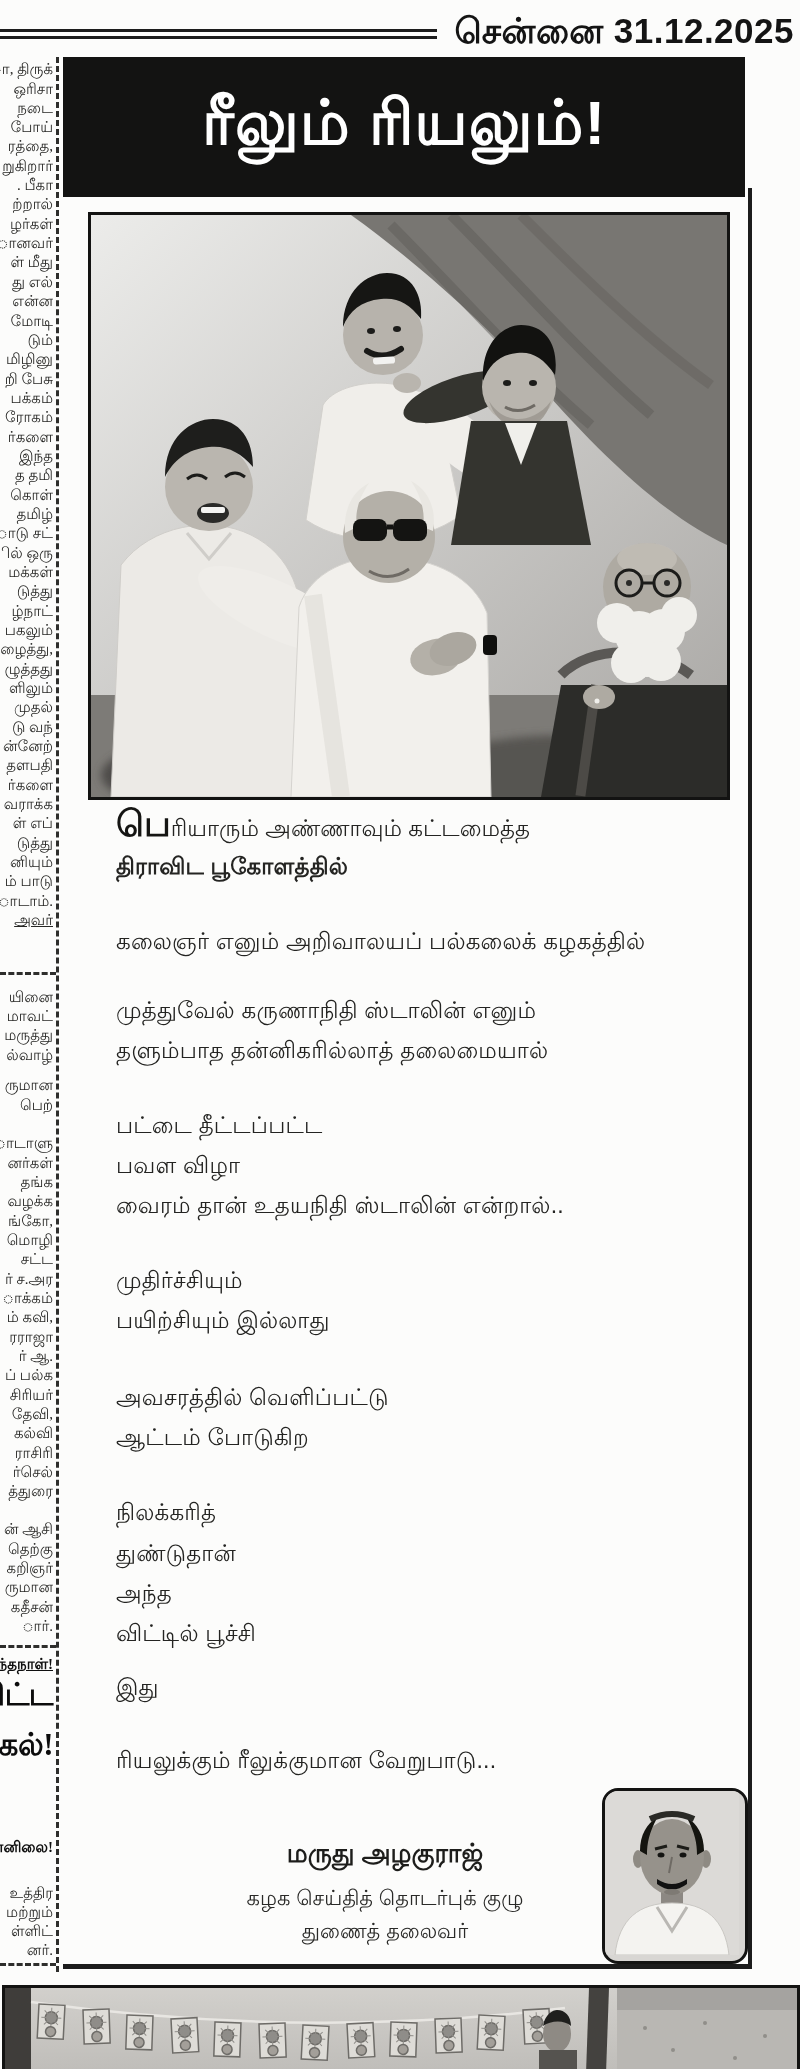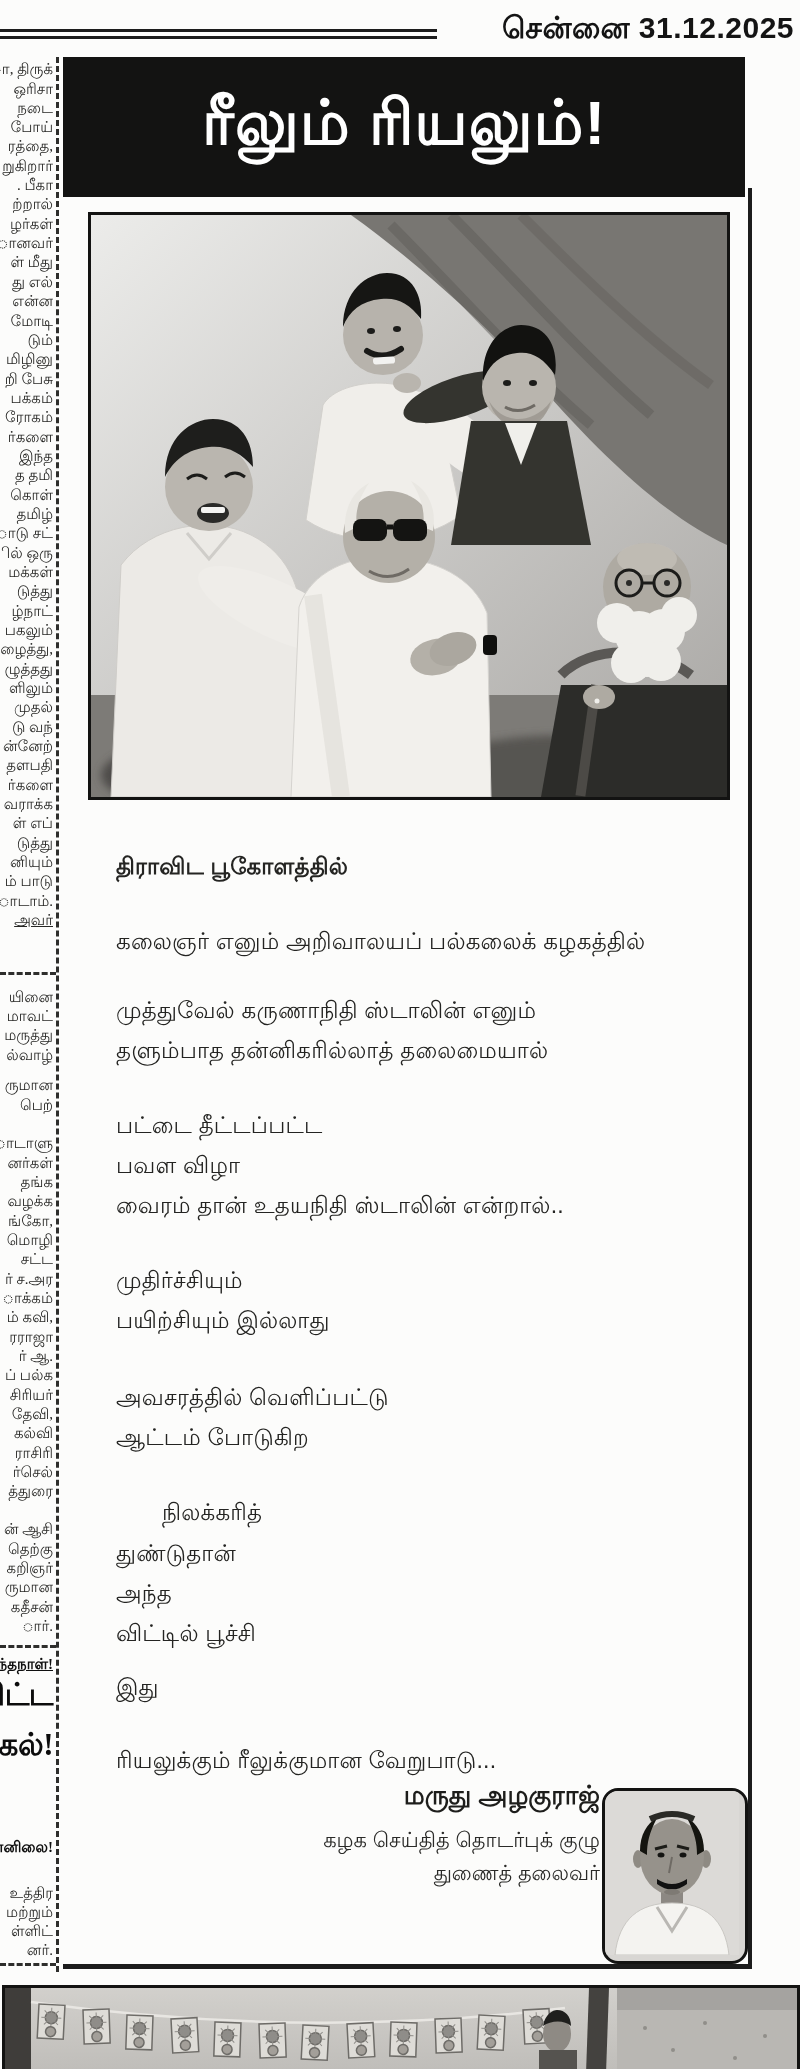--- a/index.html
+++ b/index.html
@@ -1,19 +1,19 @@
 <!DOCTYPE html>
 <html><head>
 <meta charset="utf-8">
 <style>
   html,body{margin:0;padding:0;background:#e9e8e6;}
   #page{position:relative;width:800px;height:2069px;background:#fcfcfb;overflow:hidden;
         font-family:"Liberation Sans",sans-serif;}
   .rule{position:absolute;background:#1c1c1c;}
-  #dateline{position:absolute;top:11px;right:6px;font-size:30px;font-weight:700;color:#141414;letter-spacing:.5px;white-space:nowrap;}
+  #dateline{position:absolute;top:11px;right:6px;font-size:35px;font-weight:700;color:#141414;letter-spacing:.5px;white-space:nowrap;}
 
   
   .lcol{position:absolute;left:0;top:0;width:56px;height:2069px;font-family:"Liberation Serif",serif;}
   .lcol .frag{position:absolute;right:3px;font-size:15px;line-height:18px;color:#262624;white-space:nowrap;}
   .frag.b{font-weight:700;color:#0f0f0f;}
   .frag.u{text-decoration:underline;}
   .frag.xl{font-size:31px;font-weight:800;color:#0c0c0c;letter-spacing:-.5px;}
   .dash-v{position:absolute;left:56px;top:57px;height:1915px;border-left:3px dashed #2e2e2c;}
   .dash-h{position:absolute;left:0;width:56px;border-top:3px dashed #2e2e2c;}
 
@@ -22,21 +22,21 @@
           display:flex;align-items:center;justify-content:center;text-align:center;}
   #banner .t{color:#ffffff;font-size:62px;font-weight:700;letter-spacing:1px;white-space:nowrap;}
   #photo{position:absolute;left:88px;top:212px;width:636px;height:582px;border:3px solid #131312;background:#bdbbb8;}
   .border-right{left:748px;top:188px;width:4px;height:1781px;}
   .border-bottom{left:63px;top:1964px;width:689px;height:5px;}
 
   .poem-line{position:absolute;left:116px;font-size:23px;color:#242422;white-space:nowrap;letter-spacing:.2px;}
   #poem-first{position:absolute;left:116px;top:803px;font-size:23px;color:#242422;white-space:nowrap;}
   #poem-first .dc{font-size:36px;font-weight:700;color:#151513;}
 
-  #author{position:absolute;left:170px;top:1780px;width:430px;text-align:right;color:#1d1d1b;}
+  #author{position:absolute;left:170px;top:1838px;width:430px;text-align:center;color:#1d1d1b;}
   #author .name{font-size:26px;font-weight:700;margin-bottom:9px;}
   #author .role{font-size:21px;line-height:33px;color:#2a2a28;}
   #author-photo{position:absolute;left:602px;top:1788px;width:140px;height:170px;border:3px solid #131312;
                 border-radius:16px;overflow:hidden;background:#d8d6d3;}
   #bottom-strip{position:absolute;left:2px;top:1985px;width:792px;height:200px;border:3px solid #131312;background:#c4c2bf;overflow:hidden;}
   svg{display:block;}
 </style>
 </head>
 <body>
 
@@ -227,34 +227,37 @@
       <circle cx="576" cy="368" r="13" stroke="#1c1c1a" stroke-width="3" fill="none"></circle>
       <path d="M551,368 L563,368" stroke="#1c1c1a" stroke-width="3"></path>
       <circle cx="538" cy="368" r="3" fill="#2a2a28"></circle>
         <circle cx="576" cy="368" r="3" fill="#2a2a28"></circle>
       <rect x="500" y="470" width="10" height="112" fill="#4c4a46" transform="rotate(8 505 470)"></rect>
       <ellipse cx="508" cy="482" rx="16" ry="12" fill="#aeaaa2"></ellipse>
       <circle cx="506" cy="486" r="2.5" fill="#f0efeb"></circle>
     </svg>
   </div>
 
+  <div id="poem-first">
+    <span class="dc">பெ</span><span>ரியாரும் அண்ணாவும் கட்டமைத்த</span>
+  </div>
   <div>
 
   <div class="poem-line" style="top: 853px; font-weight: bold;">திராவிட பூகோளத்தில்</div>
       <div class="poem-line" style="top: 928px;">கலைஞர் எனும் அறிவாலயப் பல்கலைக் கழகத்தில்</div>
       <div class="poem-line" style="top: 997px;">முத்துவேல் கருணாநிதி ஸ்டாலின் எனும்</div>
       <div class="poem-line" style="top: 1037px;">தளும்பாத தன்னிகரில்லாத் தலைமையால்</div>
       <div class="poem-line" style="top: 1112px;">பட்டை தீட்டப்பட்ட</div>
       <div class="poem-line" style="top: 1152px;">பவள விழா</div>
       <div class="poem-line" style="top: 1192px;">வைரம் தான் உதயநிதி ஸ்டாலின் என்றால்..</div>
       <div class="poem-line" style="top: 1267px;">முதிர்ச்சியும்</div>
       <div class="poem-line" style="top: 1307px;">பயிற்சியும் இல்லாது</div>
       <div class="poem-line" style="top: 1384px;">அவசரத்தில் வெளிப்பட்டு</div>
       <div class="poem-line" style="top: 1424px;">ஆட்டம் போடுகிற</div>
-      <div class="poem-line" style="top: 1499px; margin-left: 46px;">நிலக்கரித்</div>
+      <div class="poem-line" style="top: 1499px;">நிலக்கரித்</div>
       <div class="poem-line" style="top: 1540px;">துண்டுதான்</div>
       <div class="poem-line" style="top: 1580px;">அந்த</div>
       <div class="poem-line" style="top: 1620px;">விட்டில் பூச்சி</div>
       <div class="poem-line" style="top: 1674px;">இது</div>
       <div class="poem-line" style="top: 1747px;">ரியலுக்கும் ரீலுக்குமான வேறுபாடு...</div>
     </div>
 
   <div id="author">
     <div class="name">மருது அழகுராஜ்</div>
     <div class="role">கழக செய்தித் தொடர்புக் குழு</div>

